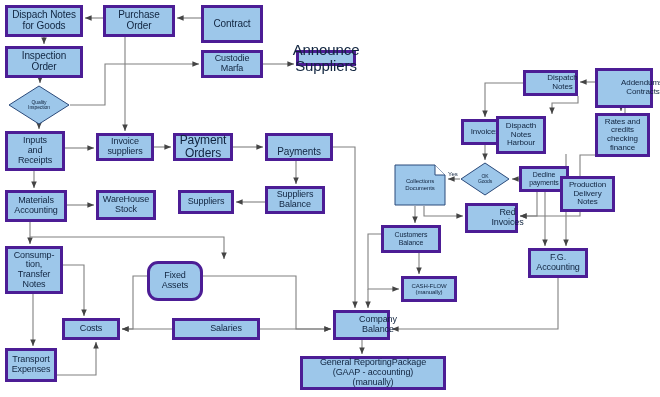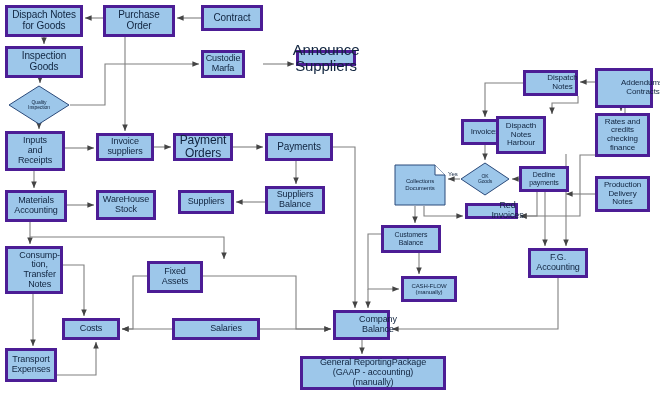--- a/index.html
+++ b/index.html
@@ -185,51 +185,51 @@
 
       <path d="M558,278 L558,329 L392,329"></path>
     </g>
   </svg>
 
   <div id="nodes-layer">
       <div class="node" style="left: 5px; top: 5px; width: 78px; height: 32px; font-size: 10px;"><span>Dispach Notes
 for Goods</span></div>
       <div class="node" style="left: 103px; top: 5px; width: 72px; height: 32px; font-size: 10px;"><span>Purchase
 Order</span></div>
-      <div class="node" style="left: 201px; top: 5px; width: 62px; height: 26px; font-size: 10px;"><span>Contract</span></div>
+      <div class="node" style="left: 201px; top: 5px; width: 62px; height: 38px; font-size: 10px;"><span>Contract</span></div>
       <div class="node" style="left: 5px; top: 46px; width: 78px; height: 32px; font-size: 10px;"><span>Inspection
-Goods</span></div>
-      <div class="node" style="left: 201px; top: 50px; width: 44px; height: 28px; font-size: 9px;"><span>Custodie
+Order</span></div>
+      <div class="node" style="left: 201px; top: 50px; width: 62px; height: 28px; font-size: 9px;"><span>Custodie
 Marfa</span></div>
       <div class="node" style="left: 296px; top: 50px; width: 60px; height: 16px; font-size: 15px;"><span>Announce
 Suppliers</span></div>
       <div class="node diamond" style="left: 8px; top: 85px; width: 62px; height: 40px; font-size: 5px;"><svg class="dshape" viewBox="0 0 62 40" preserveAspectRatio="none">
           <polygon points="31,1 61,20 31,39 1,20" fill="#9dc7ea" stroke="#2b4a7a" stroke-width="1"></polygon>
         </svg><span class="dlabel">Quality
 Inspection</span></div>
       <div class="node" style="left: 5px; top: 131px; width: 60px; height: 40px; font-size: 9px;"><span>Inputs
 and
 Receipts</span></div>
       <div class="node" style="left: 96px; top: 133px; width: 58px; height: 28px; font-size: 9px;"><span>Invoice
 suppliers</span></div>
       <div class="node" style="left: 173px; top: 133px; width: 60px; height: 28px; font-size: 12px;"><span>Payment
 Orders</span></div>
-      <div class="node" style="left: 265px; top: 133px; width: 68px; height: 28px; font-size: 10px;"><span>Payments</span></div>
+      <div class="node" style="left: 265px; top: 133px; width: 68px; height: 28px; font-size: 10px; align-items: flex-end;"><span>Payments</span></div>
       <div class="node" style="left: 5px; top: 190px; width: 62px; height: 32px; font-size: 9px;"><span>Materials
 Accounting</span></div>
       <div class="node" style="left: 96px; top: 190px; width: 60px; height: 30px; font-size: 9px;"><span>WareHouse
 Stock</span></div>
       <div class="node" style="left: 178px; top: 190px; width: 56px; height: 24px; font-size: 9px;"><span>Suppliers</span></div>
       <div class="node" style="left: 265px; top: 186px; width: 60px; height: 28px; font-size: 9px;"><span>Suppliers
 Balance</span></div>
-      <div class="node" style="left: 5px; top: 246px; width: 58px; height: 48px; font-size: 9px; justify-content: flex-end;"><span>Consump-
+      <div class="node" style="left: 5px; top: 246px; width: 58px; height: 48px; font-size: 9px;"><span>Consump-
 tion,
 Transfer
 Notes</span></div>
-      <div class="node" style="left: 147px; top: 261px; width: 56px; height: 32px; font-size: 9px;"><span>Fixed
+      <div class="node" style="left: 147px; top: 261px; width: 56px; height: 40px; font-size: 9px; border-radius: 11px;"><span>Fixed
 Assets</span></div>
       <div class="node" style="left: 62px; top: 318px; width: 58px; height: 22px; font-size: 9px;"><span>Costs</span></div>
       <div class="node" style="left: 172px; top: 318px; width: 88px; height: 22px; font-size: 9px; padding-left: 20px;"><span>Salaries</span></div>
       <div class="node" style="left: 5px; top: 348px; width: 52px; height: 34px; font-size: 9px;"><span>Transport
 Expenses</span></div>
       <div class="node" style="left: 333px; top: 310px; width: 57px; height: 30px; font-size: 9px; padding-left: 33px;"><span>Company
 Balance</span></div>
       <div class="node" style="left: 300px; top: 356px; width: 146px; height: 34px; font-size: 9px;"><span>General ReportingPackage
 (GAAP - accounting)
 (manually)</span></div>
@@ -239,37 +239,37 @@
         </svg><span class="doclabel">Collections
 Documents</span></div>
       <div class="node" style="left: 381px; top: 225px; width: 60px; height: 28px; font-size: 7px;"><span>Customers
 Balance</span></div>
       <div class="node" style="left: 401px; top: 276px; width: 56px; height: 26px; font-size: 6px;"><span>CASH-FLOW
 (manually)</span></div>
       <div class="node diamond" style="left: 460px; top: 162px; width: 50px; height: 34px; font-size: 5px;"><svg class="dshape" viewBox="0 0 50 34" preserveAspectRatio="none">
           <polygon points="25,1 49,17 25,33 1,17" fill="#9dc7ea" stroke="#2b4a7a" stroke-width="1"></polygon>
         </svg><span class="dlabel">OK
 Goods</span></div>
-      <div class="node" style="left: 465px; top: 203px; width: 53px; height: 16px; font-size: 9px; padding-left: 32px;"><span>Red
+      <div class="node" style="left: 465px; top: 203px; width: 53px; height: 30px; font-size: 9px; padding-left: 32px;"><span>Red
 Invoices</span></div>
       <div class="node" style="left: 519px; top: 166px; width: 50px; height: 26px; font-size: 7px;"><span>Decline
 payments</span></div>
       <div class="node" style="left: 461px; top: 119px; width: 48px; height: 26px; font-size: 8px;"><span>Invoices</span></div>
       <div class="node" style="left: 523px; top: 70px; width: 55px; height: 26px; font-size: 8px; padding-left: 24px;"><span>Dispatch
 Notes</span></div>
       <div class="node" style="left: 496px; top: 116px; width: 50px; height: 38px; font-size: 8px;"><span>Dispacth
 Notes
 Harbour</span></div>
       <div class="node" style="left: 595px; top: 68px; width: 58px; height: 40px; font-size: 8px; padding-left: 38px;"><span>Addendums/
 Contracts</span></div>
       <div class="node" style="left: 595px; top: 113px; width: 55px; height: 44px; font-size: 8px;"><span>Rates and
 credits
 checking
 finance</span></div>
-      <div class="node" style="left: 595px; top: 176px; width: 55px; height: 36px; font-size: 8px;"><span>Production
+      <div class="node" style="left: 560px; top: 176px; width: 55px; height: 36px; font-size: 8px;"><span>Production
 Delivery
 Notes</span></div>
       <div class="node" style="left: 528px; top: 248px; width: 60px; height: 30px; font-size: 9px;"><span>F.G.
 Accounting</span></div>
     </div>
   <div id="labels-layer">
       <div class="edge-label" style="left: 448px; top: 171px;">Yes</div>
     </div>
 
 </div>

